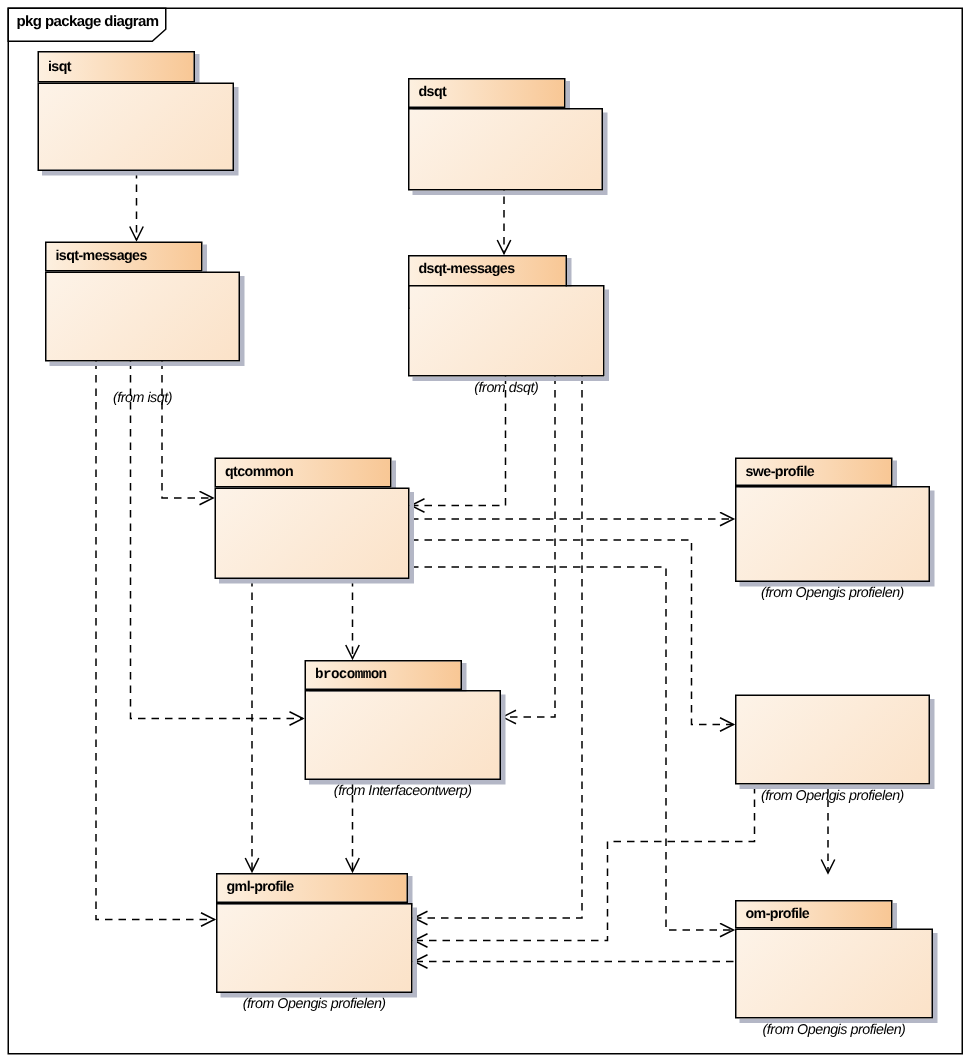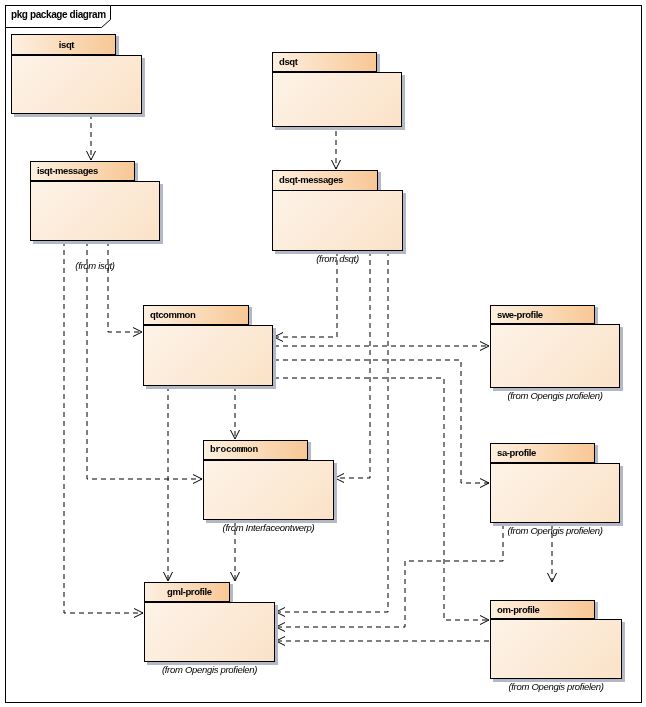--- a/index.html
+++ b/index.html
@@ -77,21 +77,21 @@
         <polyline points="274,360 461,360 461,483 489,483" class="edge" marker-end="url(#arrowOpen)"></polyline>
         <polyline points="274,378 444,378 444,620 489,620" class="edge" marker-end="url(#arrowOpen)"></polyline>
         <polyline points="235,521 235,581" class="edge" marker-end="url(#arrowOpen)"></polyline>
         <polyline points="552,524 552,582" class="edge" marker-end="url(#arrowOpen)"></polyline>
         <polyline points="503,524 503,561 405,561 405,627 276,627" class="edge" marker-end="url(#arrowOpen)"></polyline>
         <polyline points="489,641 276,641" class="edge" marker-end="url(#arrowOpen)"></polyline>
       </g>
   </svg>
 
   <div id="packages-layer">
-      <div class="pkg" style="left: 11px; top: 34px; width: 131px; height: 80px; text-align: center;">
+      <div class="pkg" style="left: 25px; top: 34px; width: 131px; height: 80px;">
         <div class="pkg-tab" style="width: 105px; height: 21px; line-height: 19px;">
           <span class="pkg-label">isqt</span>
         </div>
         <div class="pkg-body" style="top: 21px; width: 131px; height: 59px;"></div>
       </div>
       <div class="pkg" style="left: 272px; top: 52px; width: 130px; height: 74px;">
         <div class="pkg-tab" style="width: 105px; height: 20px; line-height: 18px;">
           <span class="pkg-label">dsqt</span>
         </div>
         <div class="pkg-body" style="top: 20px; width: 130px; height: 55px;"></div>
@@ -104,48 +104,45 @@
         <div class="pkg-from" style="top: 82px; margin-top: 17px;">(from isqt)</div>
       </div>
       <div class="pkg" style="left: 272px; top: 170px; width: 131px; height: 81px;">
         <div class="pkg-tab" style="width: 106px; height: 36px; line-height: 18px;">
           <span class="pkg-label">dsqt-messages</span>
         </div>
         <div class="pkg-body" style="top: 20px; width: 131px; height: 61px;"></div>
         <div class="pkg-from" style="top: 83px;">(from dsqt)</div>
       </div>
       <div class="pkg" style="left: 143px; top: 305px; width: 130px; height: 81px;">
-        <div class="pkg-tab" style="width: 106px; height: 20px; line-height: 18px;">
+        <div class="pkg-tab" style="width: 118px; height: 20px; line-height: 18px;">
           <span class="pkg-label">qtcommon</span>
         </div>
         <div class="pkg-body" style="top: 20px; width: 130px; height: 61px;"></div>
       </div>
       <div class="pkg" style="left: 490px; top: 305px; width: 130px; height: 83px;">
         <div class="pkg-tab" style="width: 105px; height: 19px; line-height: 17px;">
           <span class="pkg-label">swe-profile</span>
         </div>
         <div class="pkg-body" style="top: 19px; width: 130px; height: 64px;"></div>
         <div class="pkg-from" style="top: 85px;">(from Opengis profielen)</div>
       </div>
       <div class="pkg" style="left: 203px; top: 440px; width: 131px; height: 80px;">
         <div class="pkg-tab" style="width: 105px; height: 20px; line-height: 18px; font-family: Liberation Mono, monospace;">
           <span class="pkg-label">brocommon</span>
         </div>
         <div class="pkg-body" style="top: 20px; width: 131px; height: 60px;"></div>
         <div class="pkg-from" style="top: 82px;">(from Interfaceontwerp)</div>
       </div>
       <div class="pkg" style="left: 490px; top: 443px; width: 130px; height: 80px;">
-        <div class="pkg-tab" style="width: 105px; height: 20px; line-height: 18px;">
-          <span class="pkg-label">sa-profile</span>
-        </div>
         <div class="pkg-body" style="top: 20px; width: 130px; height: 60px;"></div>
         <div class="pkg-from" style="top: 82px;">(from Opengis profielen)</div>
       </div>
       <div class="pkg" style="left: 144px; top: 582px; width: 131px; height: 80px;">
-        <div class="pkg-tab" style="width: 86px; height: 20px; line-height: 18px; padding-left: 16px;">
+        <div class="pkg-tab" style="width: 128px; height: 20px; line-height: 18px;">
           <span class="pkg-label">gml-profile</span>
         </div>
         <div class="pkg-body" style="top: 20px; width: 131px; height: 60px;"></div>
         <div class="pkg-from" style="top: 82px;">(from Opengis profielen)</div>
       </div>
       <div class="pkg" style="left: 490px; top: 600px; width: 132px; height: 79px;">
         <div class="pkg-tab" style="width: 105px; height: 19px; line-height: 17px;">
           <span class="pkg-label">om-profile</span>
         </div>
         <div class="pkg-body" style="top: 19px; width: 132px; height: 60px;"></div>

